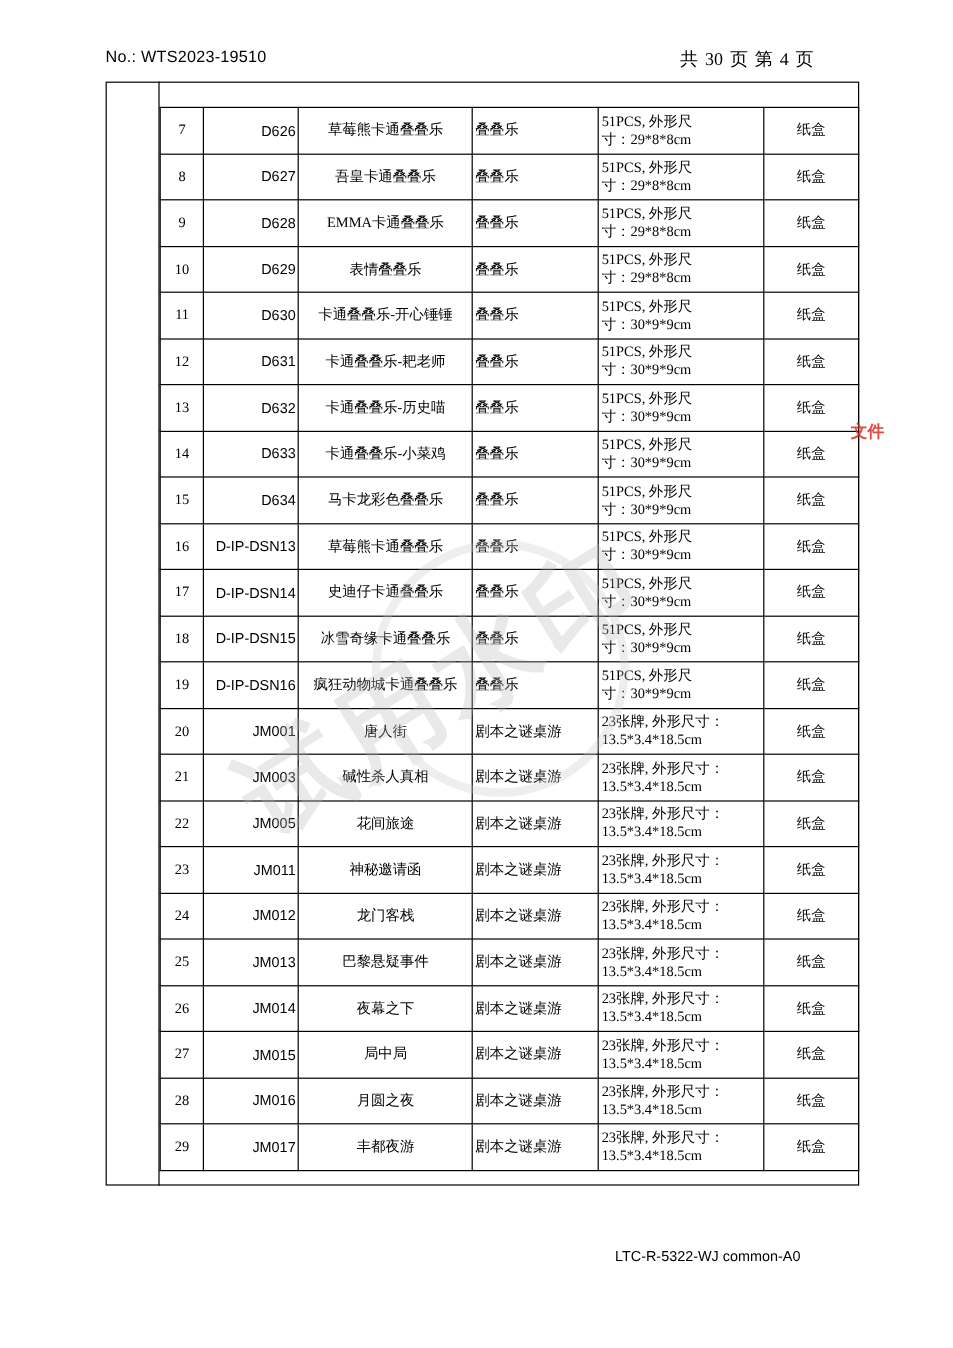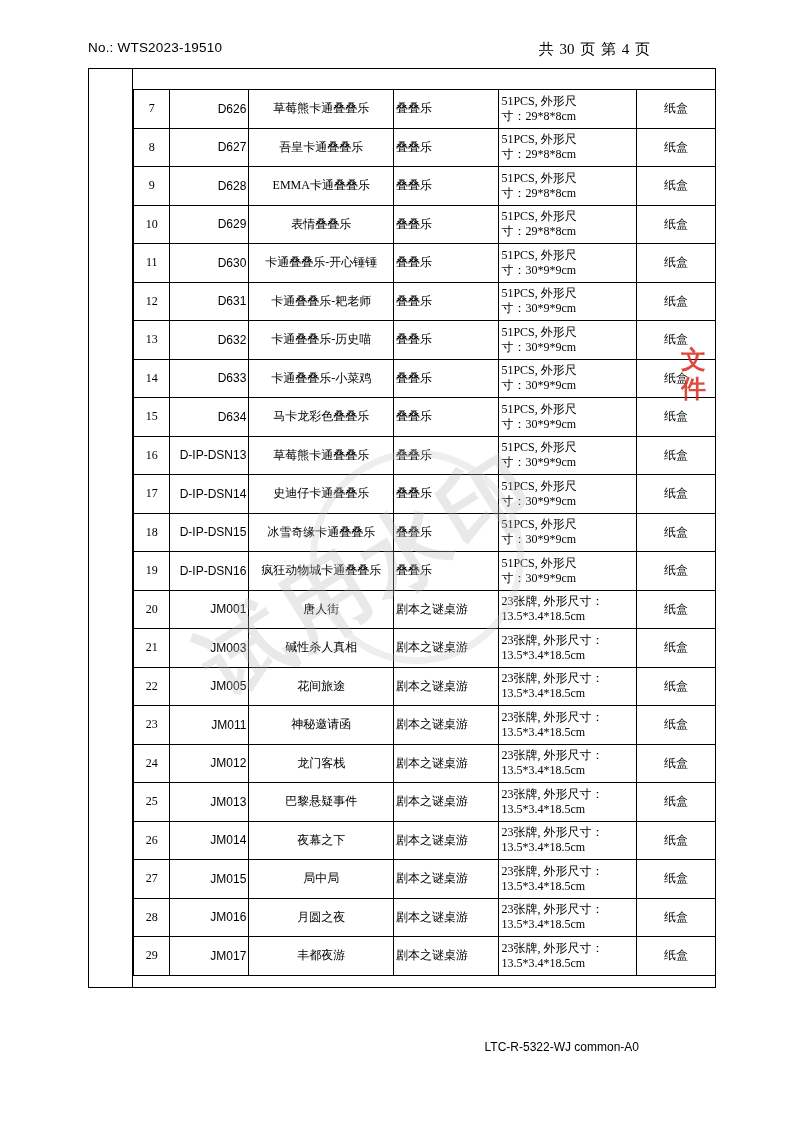--- a/index.html
+++ b/index.html
@@ -13,20 +13,21 @@
     position: relative;
     font-family: "Liberation Serif", serif;
     color: #000;
     overflow: hidden;
   }
   .page {
     position: absolute;
     left: 0; top: 0;
     width: 729px;
     height: 1123px;
+    padding-left: 28px;
   }
   .hdr-left {
     position: absolute;
     left: 88px;
     top: 40px;
     font-size: 13.5px;
     font-family: "Liberation Sans", sans-serif;
     letter-spacing: 0.2px;
     white-space: nowrap;
   }
@@ -155,21 +156,21 @@
   }
   .side-mark {
     position: absolute;
     right: 8px;
     top: 345px;
     width: 40px;
     height: 90px;
     z-index: 6;
     color: #d92b1c;
     font-family: "Liberation Sans", sans-serif;
-    font-size: 25px;
+    font-size: 14px;
     line-height: 29px;
     font-weight: 700;
     opacity: 0.85;
     overflow: hidden;
   }
 </style>
 </head>
 <body>
 
 <div class="page">

